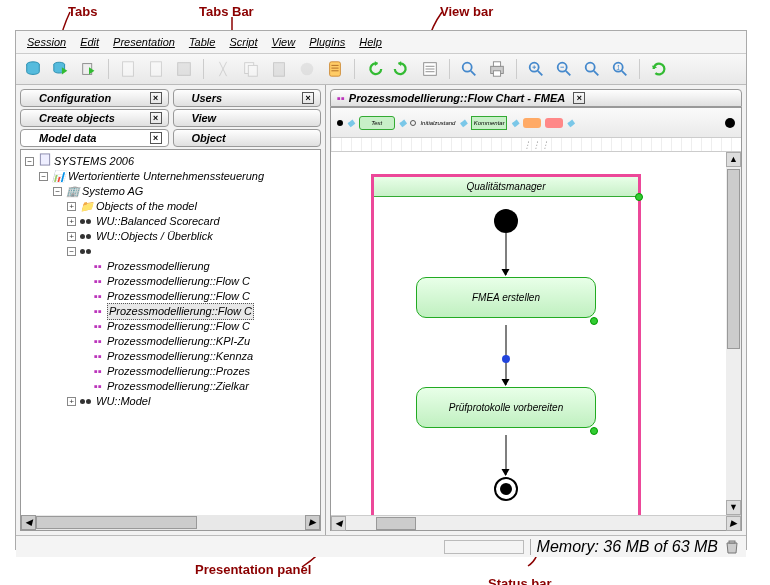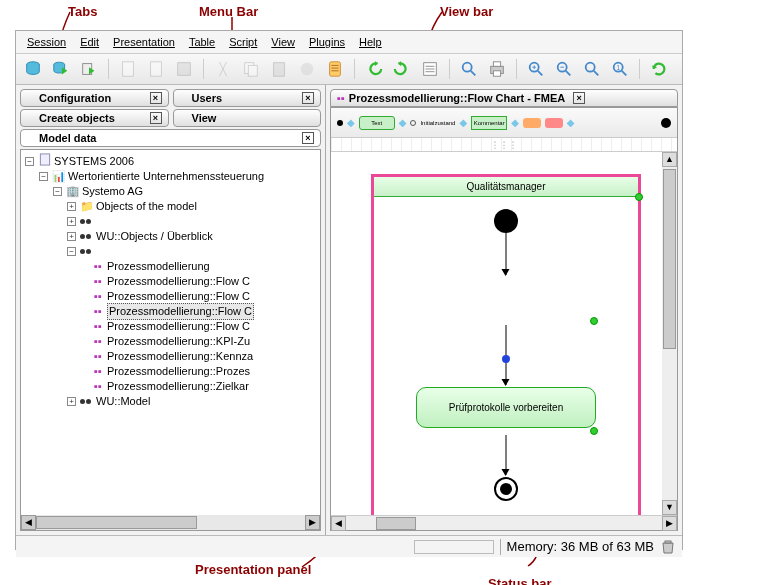--- a/index.html
+++ b/index.html
@@ -20,24 +20,25 @@
     pointer-events: none;
   }
   .arrow {
     position: absolute;
     pointer-events: none;
   }
   .app-window {
     position: absolute;
     left: 15px;
     top: 30px;
-    width: 668px;
+    width: 732px;
     height: 520px;
     border: 1px solid #aaa;
     background: #000000;
+    font-style: italic;
   }
   .menubar {
     display: flex;
     gap: 0;
     padding: 3px 4px;
     border-bottom: 1px solid #ccc;
     background: #f5f5f5;
   }
   .menubar span {
     padding: 2px 7px;
@@ -279,42 +280,42 @@
   .port-dot{position:absolute;width:8px;height:8px;border-radius:50%;background:#3c3;border:1px solid #090;}
   .blue-dot{position:absolute;width:8px;height:8px;border-radius:50%;background:#24d;left:50%;transform:translateX(-50%);top:178px;}
 
   .statusbar {
     height: 22px;
     border-top: 1px solid #bbb;
     display: flex;
     align-items: center;
     padding: 0 6px;
     background: #f4f4f4;
-    font-size: 13px;
+    font-size: 16px;
     position: relative;
   }
   .status-sep{border-left:1px solid #aaa;height:16px;margin:0 6px;}
   .mem-text{margin-left:auto;}
   .trash{width:16px;height:16px;margin-left:6px;}
 
   .diamond{color:#7ac7e8;font-size:10px;}
   .chain-icon{display:inline-flex;gap:1px;}
   .chain-icon span{width:5px;height:5px;border-radius:50%;background:#333;}
   .doc-icon svg{width:12px;height:13px;}
 </style>
 </head>
 <body>
 
 <div class="annotation" style="left:68px;top:4px;">Tabs</div>
 <svg class="arrow" style="left:48px;top:8px;width:30px;height:120px;">
     <path d="M22 4 Q 0 50 10 118" stroke="#8b0000" fill="none" stroke-width="1.5"></path>
     <path d="M10 118 l -4 -6 l 8 2 z" fill="#8b0000"></path>
   </svg>
 
-<div class="annotation" style="left:199px;top:4px;">Menu Bar</div>
+<div class="annotation" style="left:199px;top:4px;">Tabs Bar</div>
 <svg class="arrow" style="left:222px;top:15px;width:20px;height:30px;">
     <path d="M10 2 L10 24" stroke="#8b0000" fill="none" stroke-width="1.5"></path>
     <path d="M10 24 l -4 -6 l 8 0 z" fill="#8b0000"></path>
   </svg>
 
 <div class="annotation" style="left:440px;top:4px;">View bar</div>
 <svg class="arrow" style="left:416px;top:10px;width:30px;height:70px;">
     <path d="M26 2 Q 6 30 10 64" stroke="#8b0000" fill="none" stroke-width="1.5"></path>
     <path d="M10 64 l -4 -6 l 8 2 z" fill="#8b0000"></path>
   </svg>
@@ -503,20 +504,23 @@
           </div>
         <div class="tab" style="padding-left:18px;">
             <span>View</span>
           </div>
       </div>
       <div class="tabrow">
         <div class="tab" style="padding-left:18px;background:linear-gradient(#fff,#fff);">
             <span>Model data</span>
             <span class="tab-close">×</span>
           </div>
+        <div class="tab" style="padding-left:18px;">
+            <span>Object</span>
+          </div>
       </div>
 
       <div class="tree-container">
         <div class="tree-row" style="padding-left:0px">
             <span class="tree-toggle">−</span>
             <span class="tree-icon doc-icon"><svg viewBox="0 0 12 14">
                 <rect x="1" y="1" width="10" height="12" fill="#eef" stroke="#88a"></rect>
               </svg></span>
             <span class="label">SYSTEMS 2006</span>
           </div>
@@ -534,20 +538,21 @@
             <span class="tree-toggle">+</span>
             <span class="tree-icon">📁</span>
             <span class="label">Objects of the model</span>
           </div>
         <div class="tree-row" style="padding-left:42px">
             <span class="tree-toggle">+</span>
             <span class="tree-icon chain-icon">
               <span></span>
               <span></span>
             </span>
+            <span class="label">WU::Balanced Scorecard</span>
           </div>
         <div class="tree-row" style="padding-left:42px">
             <span class="tree-toggle">+</span>
             <span class="tree-icon chain-icon">
               <span></span>
               <span></span>
             </span>
             <span class="label">WU::Objects / Überblick</span>
           </div>
         <div class="tree-row" style="padding-left:42px">
@@ -642,20 +647,21 @@
           <span class="diamond">◆</span>
           <span style="margin-left:auto;width:10px;height:10px;background:#000;border-radius:50%;"></span>
         </div>
         <div class="ruler-top">⋮⋮⋮</div>
         <div class="diagram-canvas">
           <div class="swimlane">
             <div class="swimlane-header">Qualitätsmanager</div>
             <div class="port-dot" style="right:-5px;top:16px;"></div>
             <div class="flow-node start-circle"></div>
             <div class="flow-arrow fa1"></div>
+            <div class="flow-node activity act1">FMEA erstellen</div>
             <div class="port-dot" style="right:40px;top:140px;"></div>
             <div class="flow-arrow fa2"></div>
             <div class="blue-dot"></div>
             <div class="flow-node activity act2">Prüfprotokolle vorbereiten</div>
             <div class="port-dot" style="right:40px;top:250px;"></div>
             <div class="flow-arrow fa3"></div>
             <div class="flow-node end-circle"></div>
 
           </div>
         </div>

